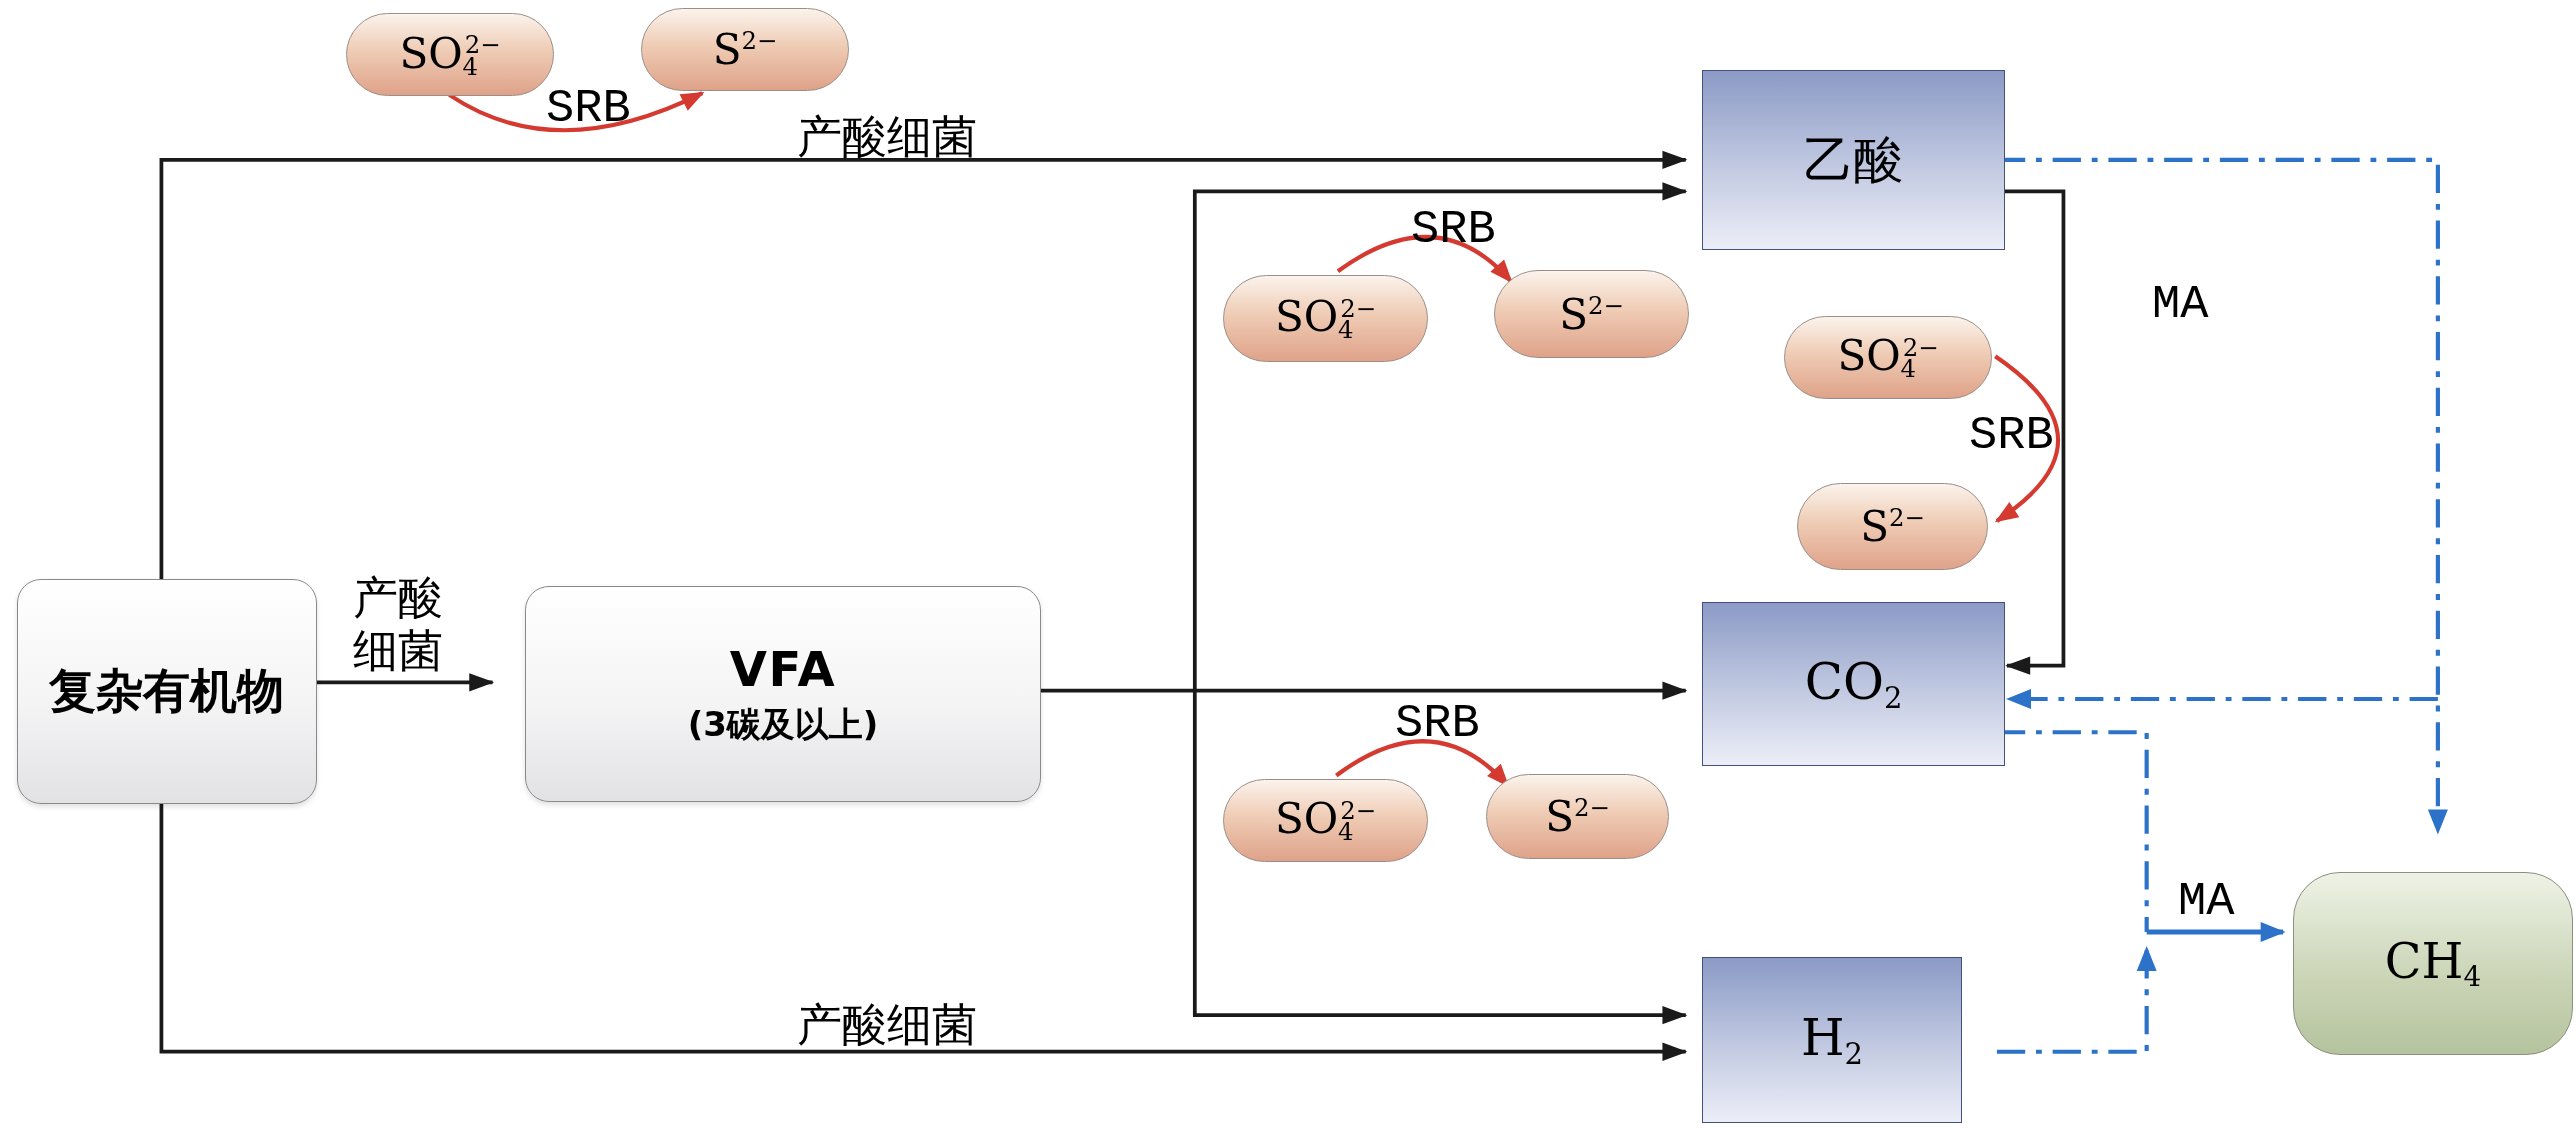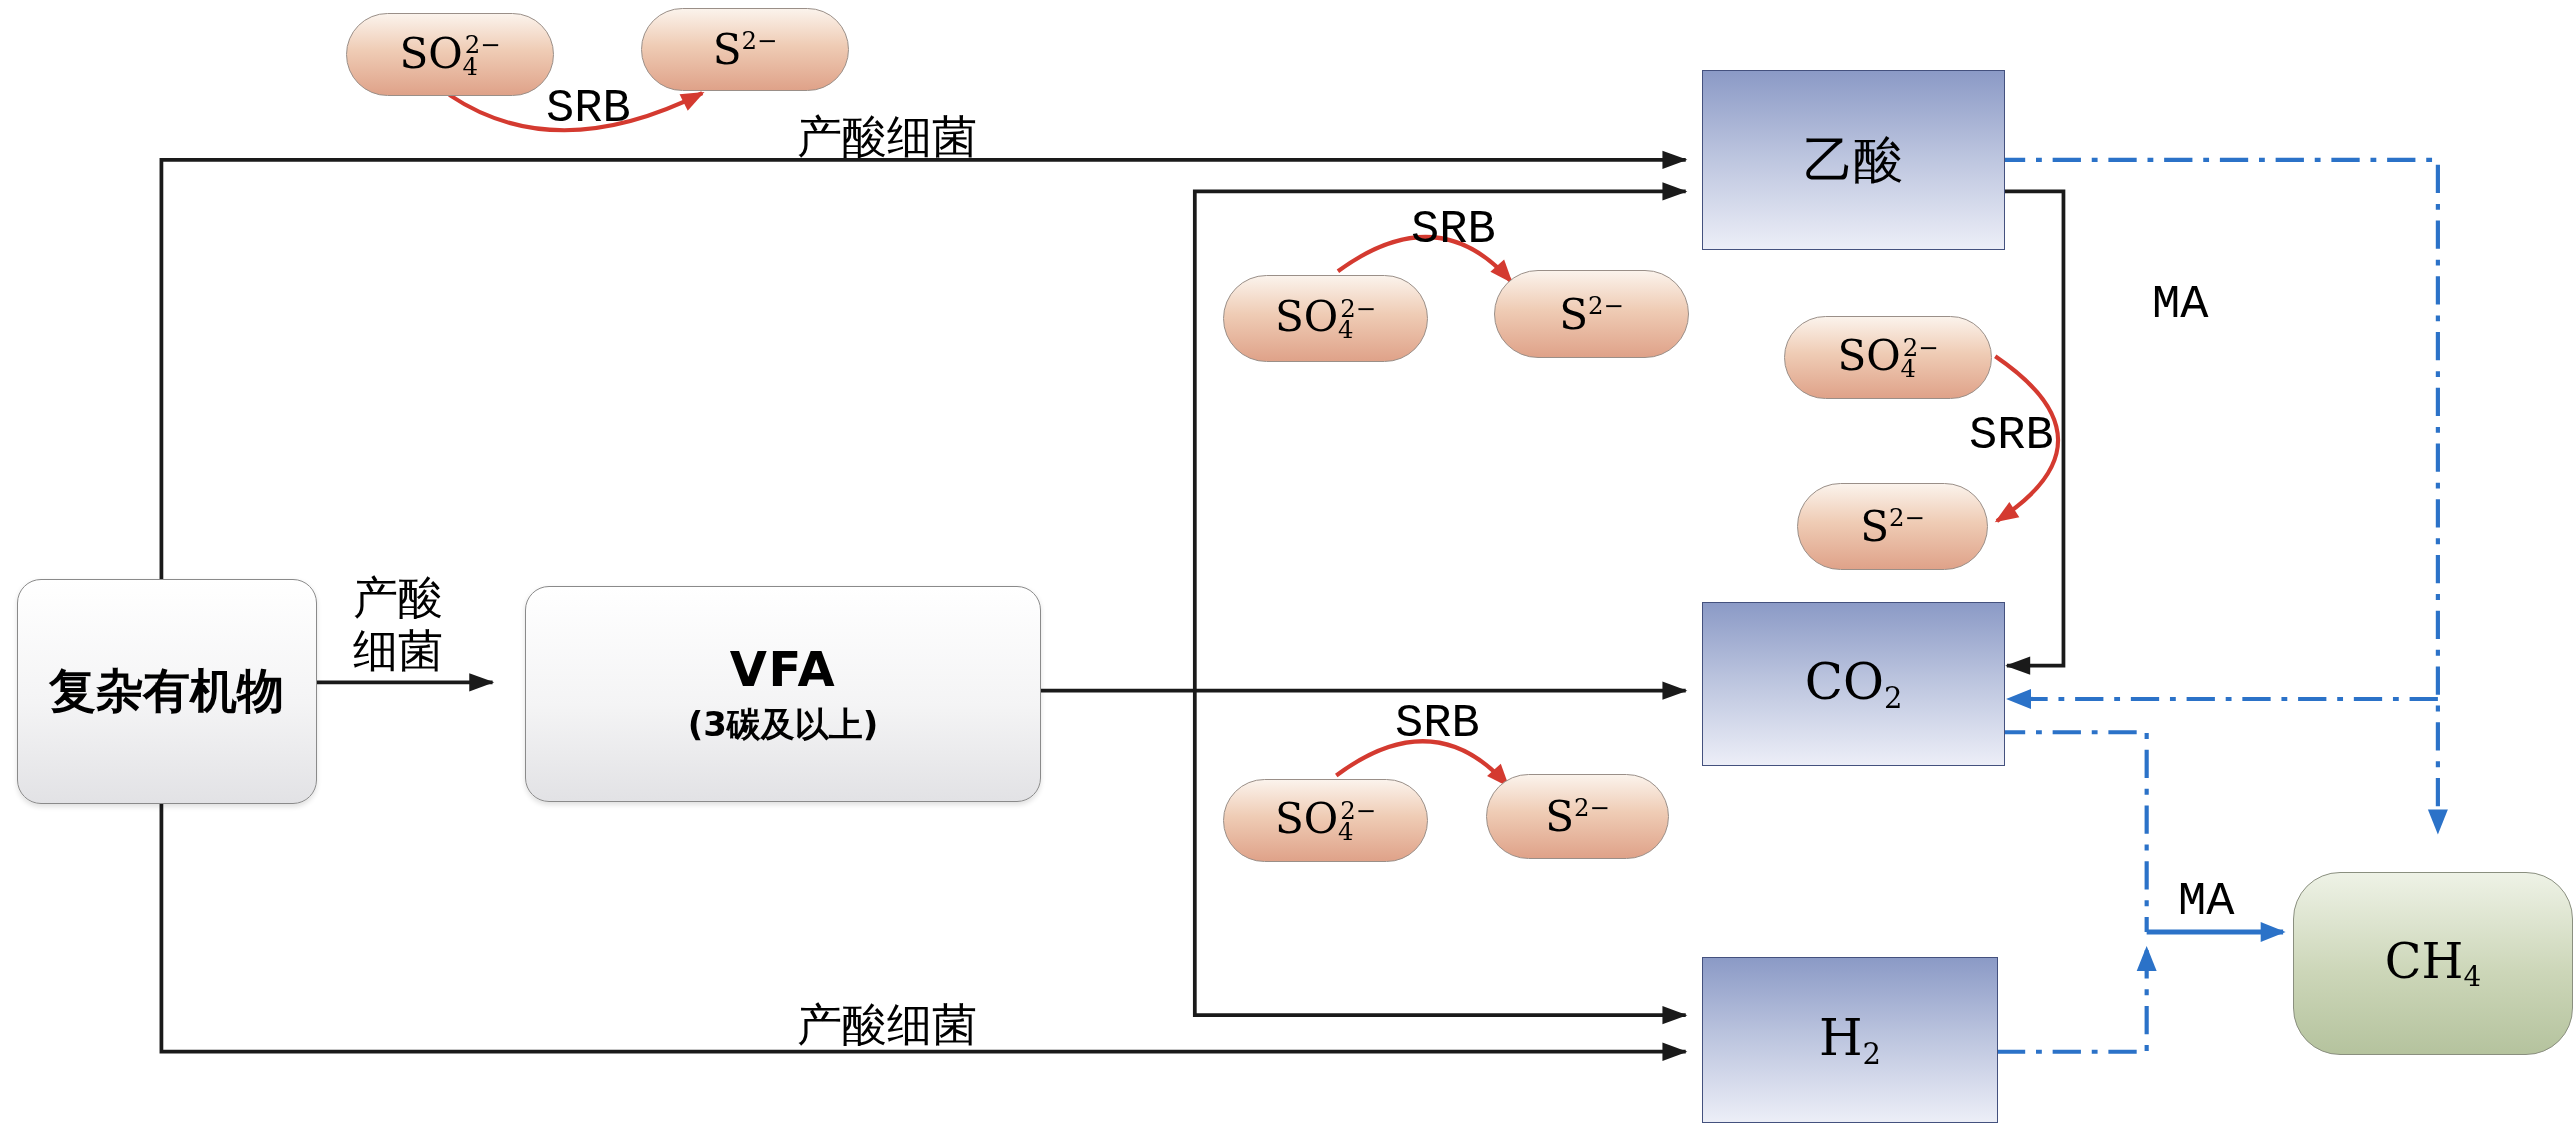--- a/index.html
+++ b/index.html
@@ -125,21 +125,21 @@
   </div>
 
   <div class="node blue-box" style="left:1694px;top:70px;width:303px;height:180px;">
     <span>乙酸</span>
   </div>
 
   <div class="node blue-box" style="left:1694px;top:602px;width:303px;height:164px;">
     <span class="formula"><span>CO</span><sub>2</sub></span>
   </div>
 
-  <div class="node blue-box" style="left:1694px;top:957px;width:296px;height:166px;">
+  <div class="node blue-box" style="left:1694px;top:957px;width:260px;height:166px;">
     <span class="formula"><span>H</span><sub>2</sub></span>
   </div>
 
   <div class="node green-box" style="left:2293px;top:840px;width:280px;height:183px;">
     <span class="formula"><span>CH</span><sub>4</sub></span>
   </div>
 
   <div class="pill" style="left:346px;top:13.3px;width:208px;height:83px;">
     <span class="formula"><span>SO</span><sub>4</sub><sup class="tight">2−</sup></span>
   </div>

